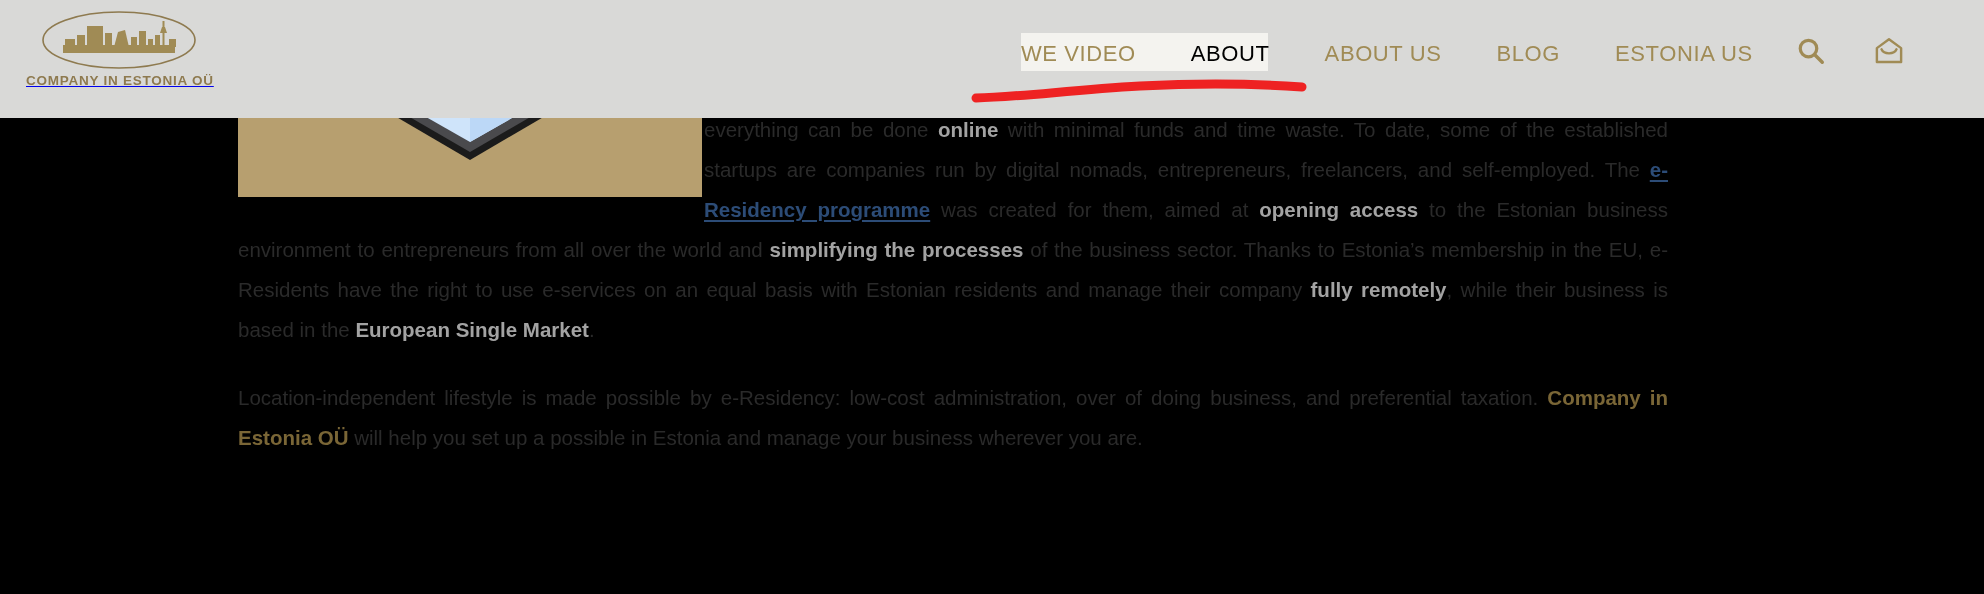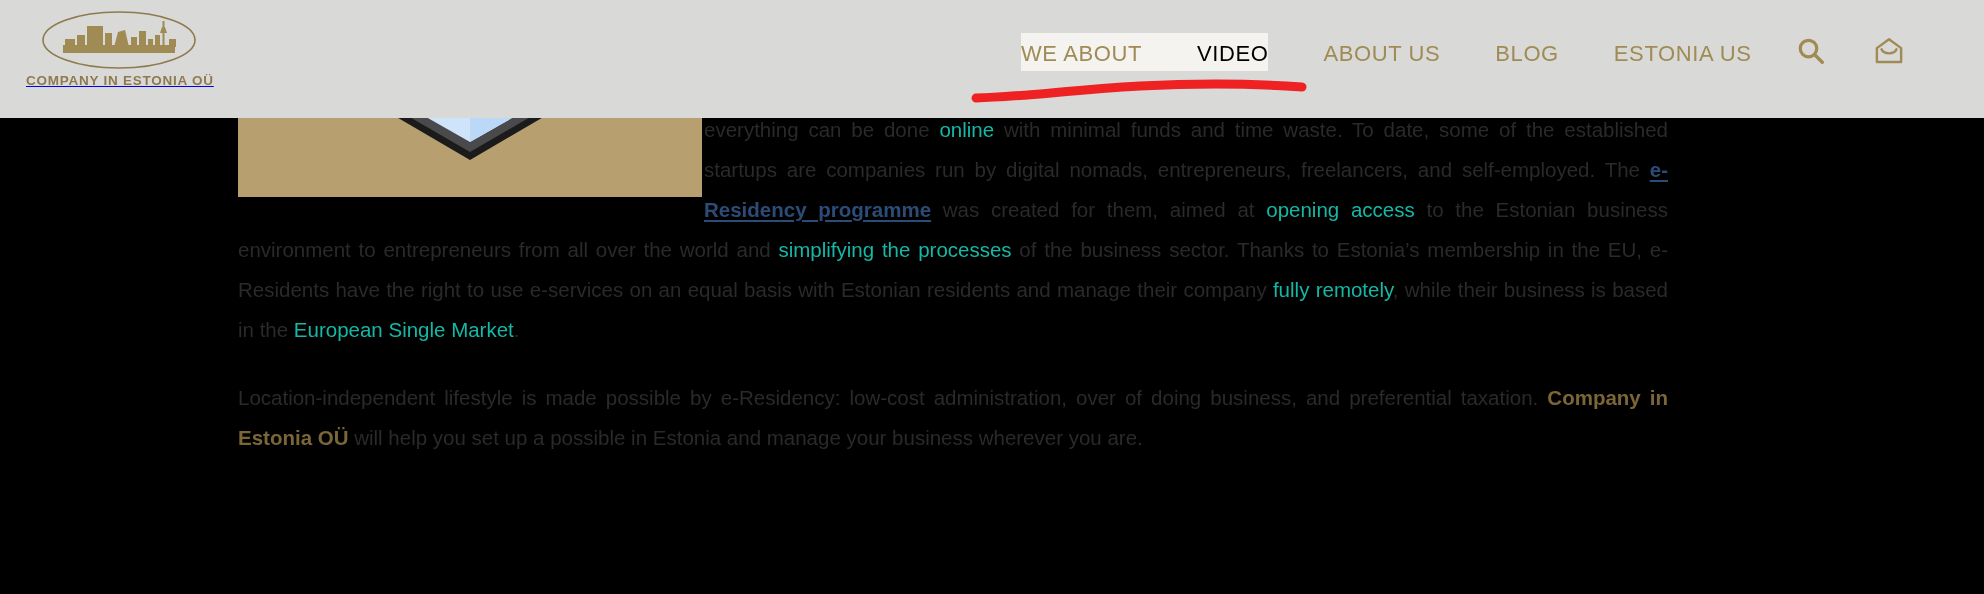--- a/index.html
+++ b/index.html
@@ -60,21 +60,21 @@
     top: 70px;
     width: 1430px;
     font-size: 20.5px;
     line-height: 40px;
     color: #2a2a2a;
     text-align: justify;
     text-justify: inter-word;
   }
   .body-copy p { margin: 0 0 28px 0; }
   .body-copy p:last-child { margin-bottom: 0; }
-  .body-copy b, .body-copy strong { font-weight: 400; color: #14b8a6; }
+  .body-copy b, .body-copy strong { font-weight: 700; color: #a3a3a3; }
   .body-copy .brand { font-weight: 700; color: #7a6636; }
   .body-copy a.inline-link {
     color: #2c4c77;
     font-weight: 700;
     text-decoration: underline;
     text-underline-offset: 3px;
   }
 
   
   .float-spacer {
@@ -244,22 +244,22 @@
           <polygon points="121,24 128,24 126,18 123,18"></polygon>
           <rect x="130" y="30" width="7" height="8"></rect>
         </g>
       </svg>
       <div class="logo-word">COMPANY IN ESTONIA OÜ</div>
     </a>
 
     <div class="nav-highlight"></div>
 
     <nav class="main-nav">
-      <a class="nav-link" href="#">WE ABOUT</a>
-      <a class="nav-link is-active" href="#">VIDEO</a>
+      <a class="nav-link" href="#">WE VIDEO</a>
+      <a class="nav-link is-active" href="#">ABOUT</a>
       <a class="nav-link" href="#">ABOUT US</a>
       <a class="nav-link" href="#">BLOG</a>
       <a class="nav-link" href="#">ESTONIA US</a>
     </nav>
 
     <div class="header-icons">
       <svg class="hdr-icon" viewBox="0 0 24 24" aria-hidden="true">
         <circle cx="10" cy="10" r="6.6" fill="none" stroke="#a08b55" stroke-width="2.6"></circle>
         <line x1="15" y1="15" x2="21" y2="21" stroke="#a08b55" stroke-width="2.8" stroke-linecap="round"></line>
       </svg>

